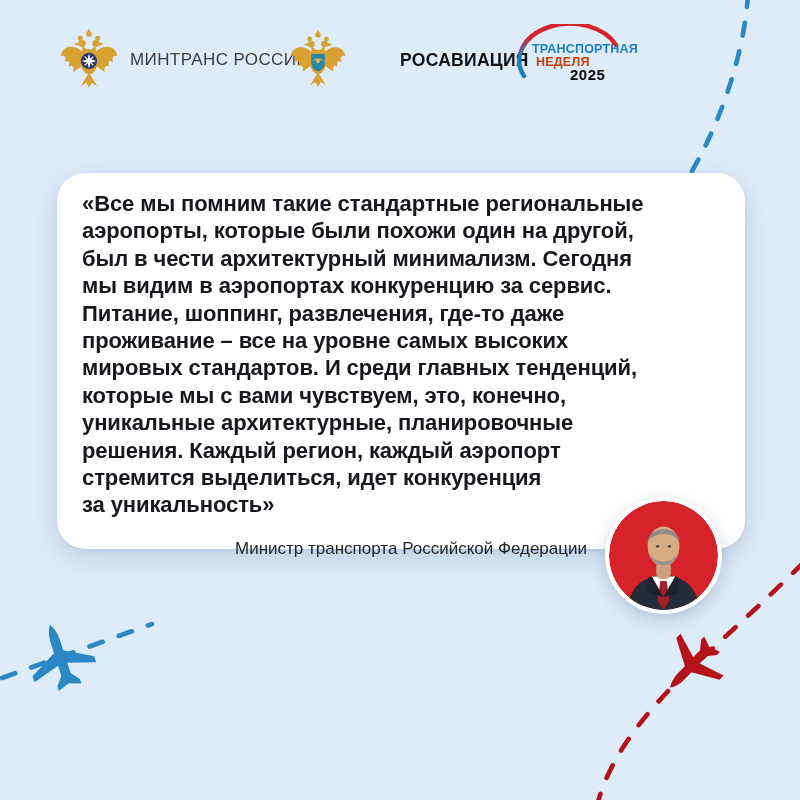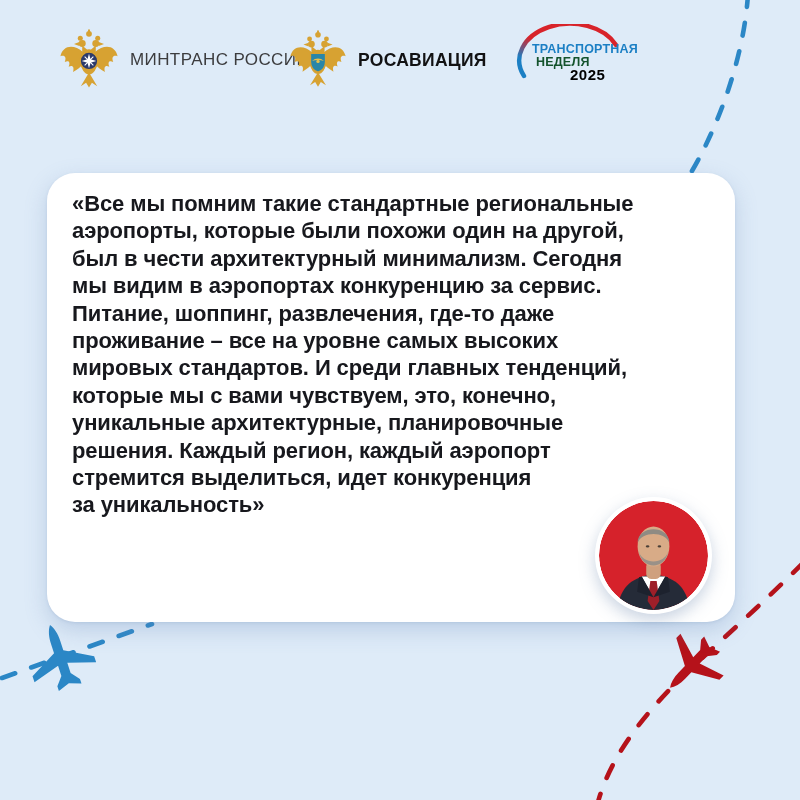--- a/index.html
+++ b/index.html
@@ -4,33 +4,33 @@
 <style>
   html,body{margin:0;padding:0;}
   body{width:800px;height:800px;overflow:hidden;font-family:"Liberation Sans",sans-serif;}
   .canvas{position:relative;width:800px;height:800px;background:#deebf8;overflow:hidden;}
   .deco{position:absolute;left:0;top:0;width:800px;height:800px;pointer-events:none;}
 
   
   .logo-bar{position:absolute;left:0;top:0;width:800px;height:110px;}
   .logo{position:absolute;display:flex;align-items:center;}
   .logo-mintrans{left:57px;top:28px;height:64px;}
-  .logo-rosav{left:287px;top:28px;height:64px;}
+  .logo-rosav{left:287px;top:28px;height:64px;gap:42px;}
   .emblem{width:64px;height:62px;flex:0 0 auto;}
   .emblem.small{width:62px;height:60px;}
   .mintrans-label{margin-left:9px;font-size:17px;font-weight:500;color:#3c3c3e;letter-spacing:.4px;white-space:nowrap;}
   .rosav-label{margin-left:9px;font-size:17.5px;font-weight:700;color:#121214;letter-spacing:.3px;white-space:nowrap;}
   .logo-tw{position:absolute;left:516px;top:24px;width:112px;height:62px;}
   .tw-arc{position:absolute;left:0;top:0;width:106px;height:56px;}
   .tw-l1{position:absolute;left:16px;top:18px;font-size:12.5px;font-weight:700;color:#1b7fc4;letter-spacing:.2px;white-space:nowrap;}
-  .tw-l2{position:absolute;left:20px;top:31px;font-size:12.5px;font-weight:700;color:#14532d;letter-spacing:.2px;}
+  .tw-l2{position:absolute;left:20px;top:31px;font-size:12.5px;font-weight:700;color:#c2410c;letter-spacing:.2px;}
   .tw-year{position:absolute;left:54px;top:42px;font-size:15px;font-weight:700;color:#000000;letter-spacing:.5px;}
 
   
-  .card{position:absolute;left:47px;top:173px;width:688px;height:449px;background:#ffffff;border-radius:28px;
+  .card{position:absolute;left:57px;top:173px;width:688px;height:376px;background:#ffffff;border-radius:28px;
         box-shadow:0 8px 22px rgba(110,140,185,.30),0 1px 3px rgba(110,140,185,.18);}
   .quote{position:absolute;left:25px;top:17px;width:630px;margin:0;
          font-size:22px;line-height:27.4px;font-weight:700;color:#17181d;white-space:pre-line;letter-spacing:-0.1px;}
   .attribution{position:absolute;right:158px;top:359px;text-align:right;}
   .author{font-size:21px;font-weight:700;color:#d6232c;white-space:nowrap;}
   .role{margin-top:7px;font-size:17px;color:#262626;white-space:nowrap;}
 
   
   .avatar{position:absolute;left:548px;top:324px;width:117px;height:117px;border-radius:50%;background:#ffffff;
           box-shadow:0 6px 16px rgba(100,130,170,.35);display:flex;align-items:center;justify-content:center;}
@@ -130,20 +130,21 @@
 Питание, шоппинг, развлечения, где-то даже
 проживание – все на уровне самых высоких
 мировых стандартов. И среди главных тенденций,
 которые мы с вами чувствуем, это, конечно,
 уникальные архитектурные, планировочные
 решения. Каждый регион, каждый аэропорт
 стремится выделиться, идет конкуренция
 за уникальность»</p>
 
     <div class="attribution">
+      <div class="role">Министр транспорта Российской Федерации</div>
     </div>
 
     <div class="avatar">
       <svg viewBox="0 0 120 120">
         <defs>
             <clipPath id="pc">
               <circle cx="60" cy="60" r="60"></circle>
             </clipPath>
           </defs>
         <g clip-path="url(#pc)">

